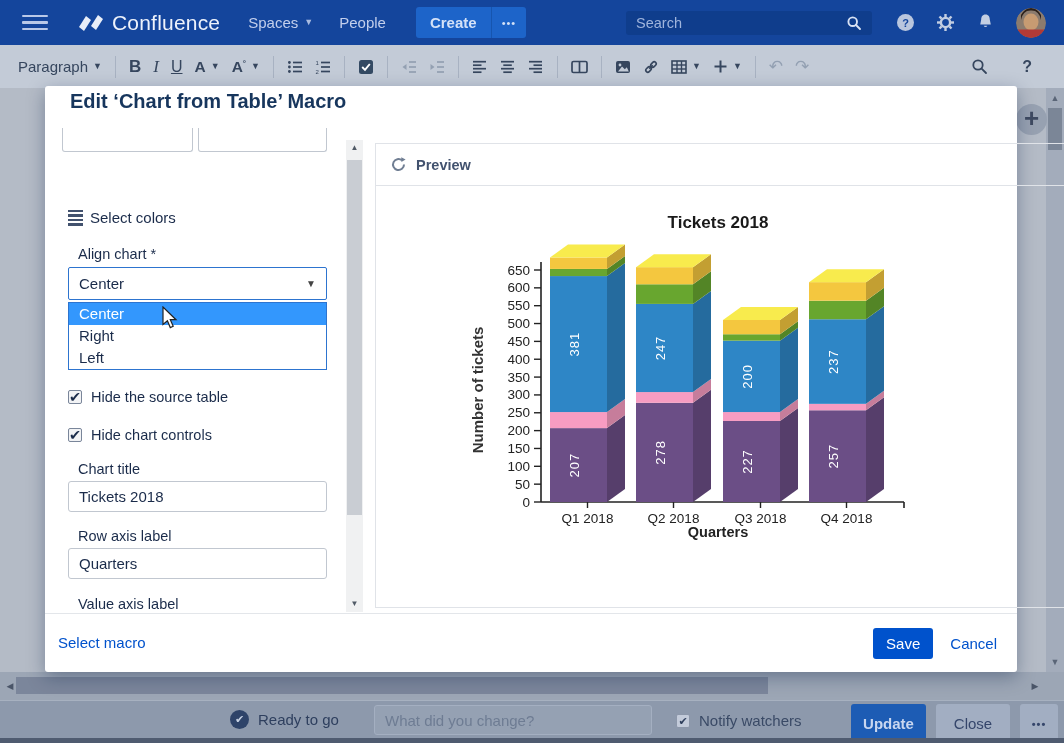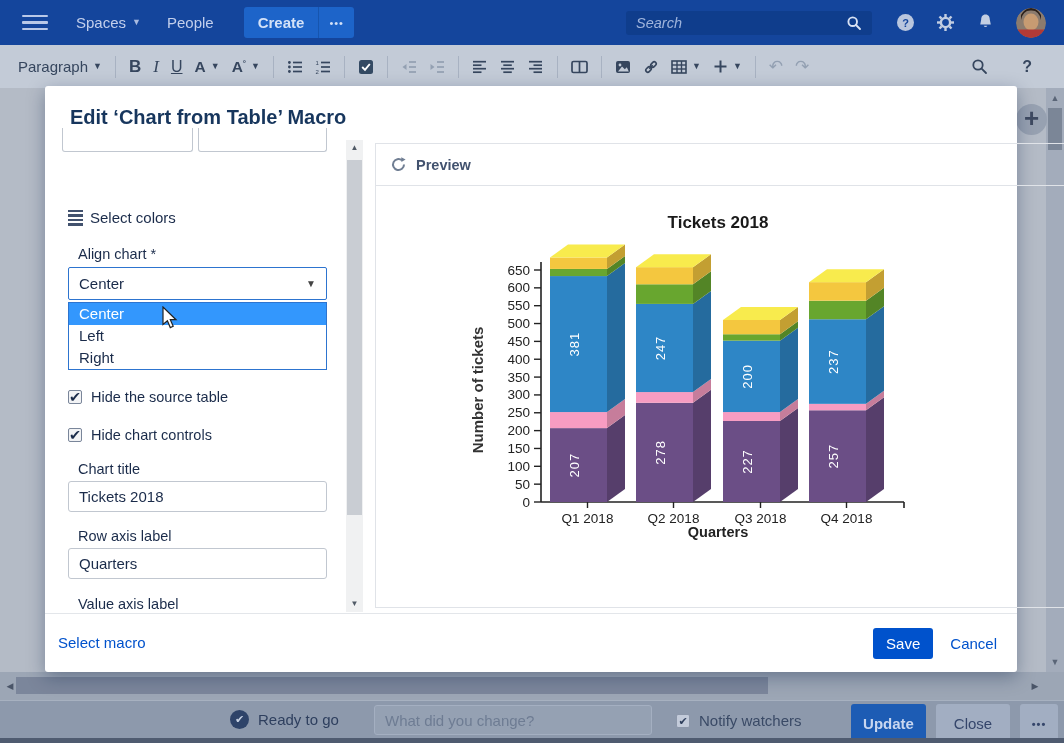--- a/index.html
+++ b/index.html
@@ -17,21 +17,21 @@
   .hdr-brand{color:#EDF2FB;font-size:21px;font-weight:500;letter-spacing:.2px;}
   .hdr-nav{display:flex;align-items:center;gap:6px;margin-left:28px;font-size:15px;color:#C3CFEC;cursor:pointer;}
   .hdr-nav.people{margin-left:26px;}
   .caret{font-size:9px;color:#A9BBE0;line-height:1;}
   .hdr-create{margin-left:30px;display:flex;}
   .hdr-create .btn{background:#1D64C9;color:#D4E2F8;font-size:15px;font-weight:700;
        padding:7px 14px;border-radius:3px 0 0 3px;cursor:pointer;}
   .hdr-create .more{background:#1D64C9;color:#D4E2F8;font-size:11px;letter-spacing:1px;
        padding:10px 10px 4px;border-left:1px solid #1655AF;border-radius:0 3px 3px 0;cursor:pointer;}
   .hdr-search{margin-left:auto;width:246px;height:24px;background:#0F3D8C;border-radius:3px;
-       display:flex;align-items:center;padding:6px 10px;color:#9FB4DC;font-size:14.5px;cursor:text;font-style:italic;}
+       display:flex;align-items:center;padding:6px 10px;color:#9FB4DC;font-size:14.5px;cursor:text;}
   .hdr-search .ph{flex:1;}
   .hdr-icons{display:flex;align-items:center;gap:21px;margin-left:24px;margin-right:4px;}
   .hicon{cursor:pointer;display:flex;align-items:center;}
   .avatar{width:30px;height:30px;border-radius:50%;overflow:hidden;cursor:pointer;}
 
   
   .tbar{position:absolute;left:0;top:45px;width:1064px;height:43px;background:#C3CBD7;
         display:flex;align-items:center;padding:0 12px;color:#36465E;}
   .tb-item{display:flex;align-items:center;gap:5px;cursor:pointer;padding:0 6px;}
   .tb-sep{width:1px;height:22px;background:#A8B2C2;margin:0 7px;}
@@ -79,21 +79,21 @@
         color:#2F3F5C;font-size:11px;line-height:13px;text-align:center;}
   .sb-btn{position:absolute;top:704px;height:39px;border-radius:3px;font-size:15px;font-weight:700;
         text-align:center;cursor:pointer;font-family:inherit;border:none;}
   .sb-update{left:851px;width:75px;background:#1D5CB4;color:#C9D7F0;}
   .sb-close{left:936px;width:74px;background:#A2AEC2;color:#35466B;font-weight:400;}
   .sb-more{left:1020px;width:38px;background:#A2AEC2;color:#35466B;font-weight:700;letter-spacing:1px;font-size:11px;}
 
   
   .dlg{position:absolute;left:45px;top:86px;width:972px;height:586px;background:#fff;
        border-radius:3px;box-shadow:0 5px 18px rgba(9,30,66,.35);z-index:20;}
-  .dlg-title{position:absolute;left:25px;top:20px;font-size:20px;font-weight:600;color:#17365D;}
+  .dlg-title{position:absolute;left:25px;top:4px;font-size:20px;font-weight:600;color:#17365D;}
 
   .cutbox{position:absolute;height:24px;border:1px solid #C1C7D0;border-top:none;
        border-radius:0 0 3px 3px;top:42px;}
   .hint{position:absolute;left:23px;top:66px;width:272px;font-size:14px;line-height:19px;color:#46556E;}
   .selcolors{position:absolute;left:23px;top:122px;display:flex;align-items:center;gap:7px;cursor:pointer;}
   .selcolors .bars i{display:block;width:15px;height:2.4px;background:#42526E;margin:2px 0;}
   .selcolors span{font-size:15px;color:#1A2B4A;}
   .flabel{position:absolute;left:23px;font-size:14.5px;color:#1A2B4A;margin-left:10px;}
 
   .fselect{position:absolute;left:23px;top:181px;width:259px;height:33px;border:1px solid #2D74CF;
@@ -136,20 +136,27 @@
 <body>
 
 <div class="stage">
 
   <div class="hdr">
     <div class="hdr-burger">
         <i></i>
         <i></i>
         <i></i>
       </div>
+    <div class="hdr-logo">
+      <svg class="ticon" width="26" height="20" viewBox="0 0 26 20">
+        <polygon points="1,14 8,3 13,7 6,18" fill="#E9EEF8"></polygon>
+        <polygon points="25,6 18,17 13,13 20,2" fill="#E9EEF8"></polygon>
+      </svg>
+      <span class="hdr-brand">Confluence</span>
+    </div>
     <div class="hdr-nav">
       <span>Spaces</span>
       <span class="caret">▼</span>
     </div>
     <div class="hdr-nav people">
       <span>People</span>
     </div>
     <div class="hdr-create">
       <span class="btn">Create</span>
       <span class="more">•••</span>
@@ -407,22 +414,22 @@
       <span>Select colors</span>
     </div>
 
     <div class="flabel" style="top:160px">Align chart *</div>
     <div class="fselect">
       <span>Center</span>
       <span class="sel-caret">▼</span>
     </div>
     <div class="dropdown">
       <div class="opt hl">Center</div>
+      <div class="opt">Right</div>
       <div class="opt">Left</div>
-      <div class="opt">Right</div>
     </div>
 
     <div class="cbrow" style="top:303px">
       <span class="cb">✔</span>
       <span>Hide the source table</span>
     </div>
     <div class="cbrow" style="top:341px">
       <span class="cb">✔</span>
       <span>Hide chart controls</span>
     </div>

